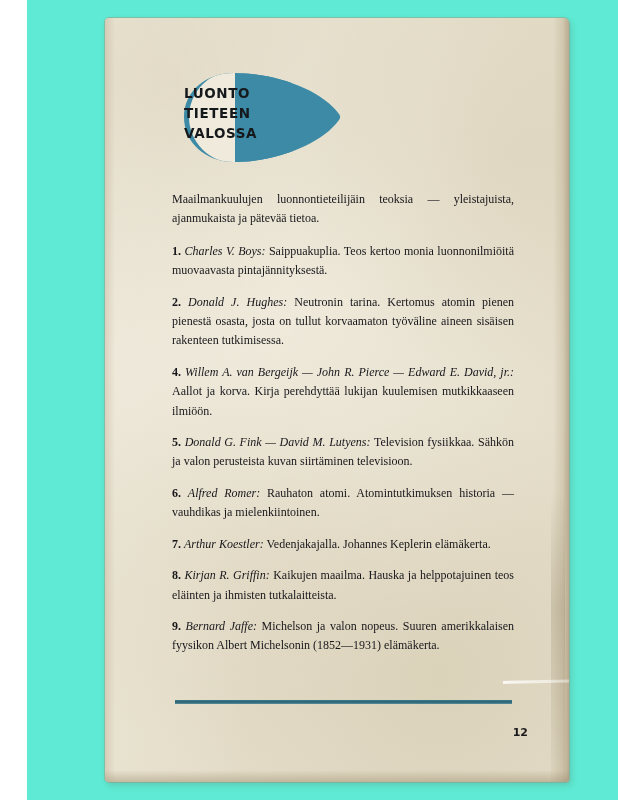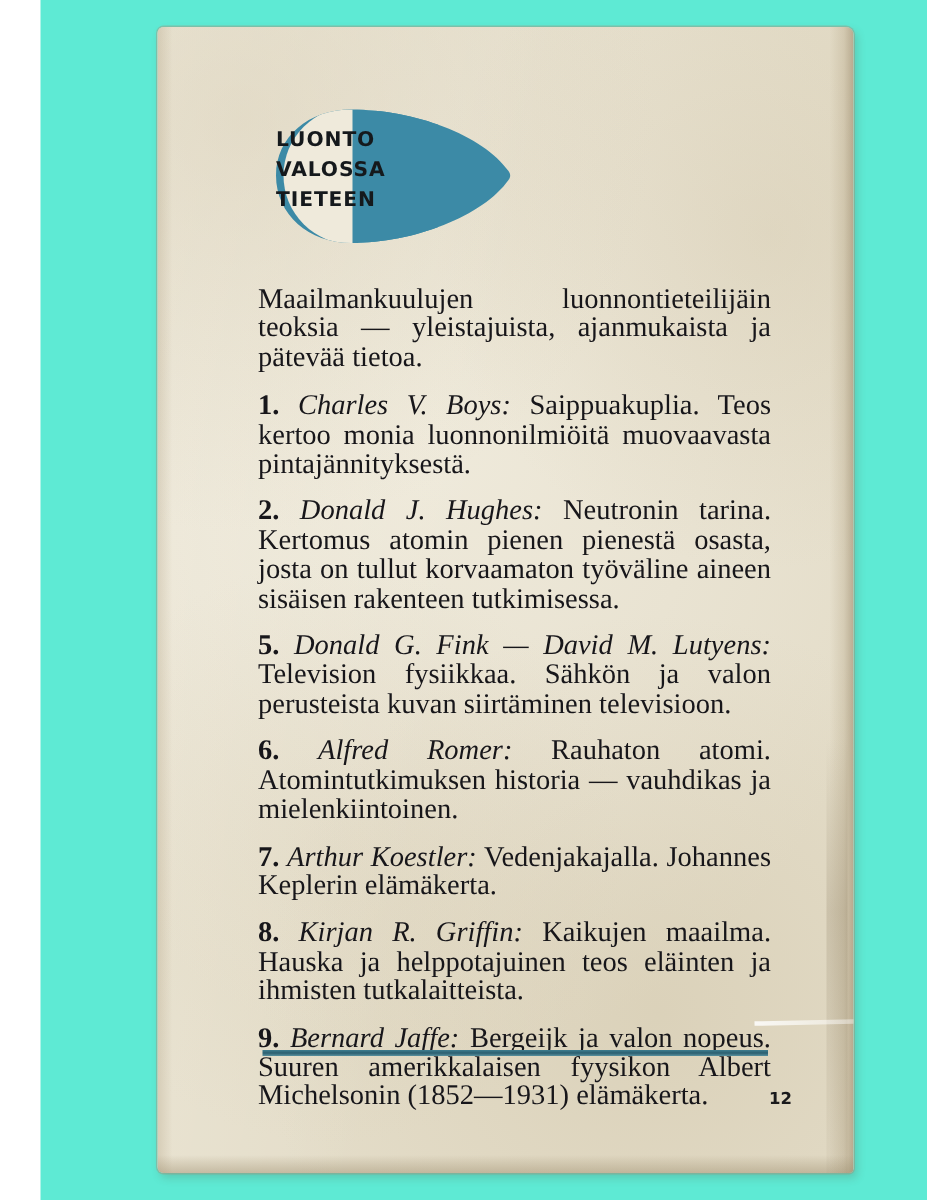--- a/index.html
+++ b/index.html
@@ -127,21 +127,21 @@
   #column {
     position: absolute;
     left: 67px;
     top: 172px;
     width: 342px;
     color: #17161a;
   }
 
   p.blurb, p.entry {
     margin: 0;
-    font-size: 19px;
+    font-size: 12px;
     line-height: 19.4px;
     text-align: justify;
     text-justify: inter-word;
     hyphens: manual;
     -webkit-hyphens: manual;
   }
   p.blurb { margin-bottom: 13px; }
   p.entry { margin-bottom: 12px; }
   p.entry:last-of-type { margin-bottom: 0; }
 
@@ -202,22 +202,22 @@
                  C150 74 104 92 62 92 C34 92 12 73 12 47 Z" fill="#3c8aa6"></path>
 
         <g clip-path="url(#leafclip)">
           <circle cx="63" cy="47" r="46" fill="#efeadb"></circle>
 
           <path d="M63 1 L63 93 L120 93 L120 1 Z" fill="#3c8aa6"></path>
         </g>
       </svg>
       <div class="logo-text">
         <div>LUONTO</div>
+        <div>TIETEEN</div>
         <div>VALOSSA</div>
-        <div>TIETEEN</div>
       </div>
     </div>
 
     <div id="column">
 
       <p class="blurb">Maailmankuulujen luonnontieteilijäin teoksia — yleistajuista, ajanmukaista ja pätevää tietoa.</p>
 
       <p class="entry">
         <span class="num">1.</span>
         <span class="author">Charles V. Boys:</span>
@@ -226,20 +226,26 @@
       </p>
 
       <p class="entry">
         <span class="num">2.</span>
         <span class="author">Donald J. Hughes:</span>
         <span class="title">Neutronin tarina.</span>
         <span class="desc">Kertomus atomin pienen pienestä osasta, josta on tullut korvaamaton työväline aineen sisäisen rakenteen tutkimisessa.</span>
       </p>
 
 
+      <p class="entry">
+        <span class="num">4.</span>
+        <span class="author">Willem A. van Bergeijk — John R. Pierce — Edward E. David, jr.:</span>
+        <span class="title">Aallot ja korva.</span>
+        <span class="desc">Kirja perehdyttää lukijan kuulemisen mutkikkaaseen ilmiöön.</span>
+      </p>
 
       <p class="entry">
         <span class="num">5.</span>
         <span class="author">Donald G. Fink — David M. Lutyens:</span>
         <span class="title">Television fysiikkaa.</span>
         <span class="desc">Sähkön ja valon perusteista kuvan siirtäminen televisioon.</span>
       </p>
 
       <p class="entry">
         <span class="num">6.</span>
@@ -258,21 +264,21 @@
       <p class="entry">
         <span class="num">8.</span>
         <span class="author">Kirjan R. Griffin:</span>
         <span class="title">Kaikujen maailma.</span>
         <span class="desc">Hauska ja helppotajuinen teos eläinten ja ihmisten tutkalaitteista.</span>
       </p>
 
       <p class="entry">
         <span class="num">9.</span>
         <span class="author">Bernard Jaffe:</span>
-        <span class="title">Bergeijk ja valon nopeus.</span>
+        <span class="title">Michelson ja valon nopeus.</span>
         <span class="desc">Suuren amerikkalaisen fyysikon Albert Michelsonin (1852—1931) elämäkerta.</span>
       </p>
 
     </div>
 
     <div id="rule"></div>
     <div id="folio">12</div>
 
   </div>
 </div>

